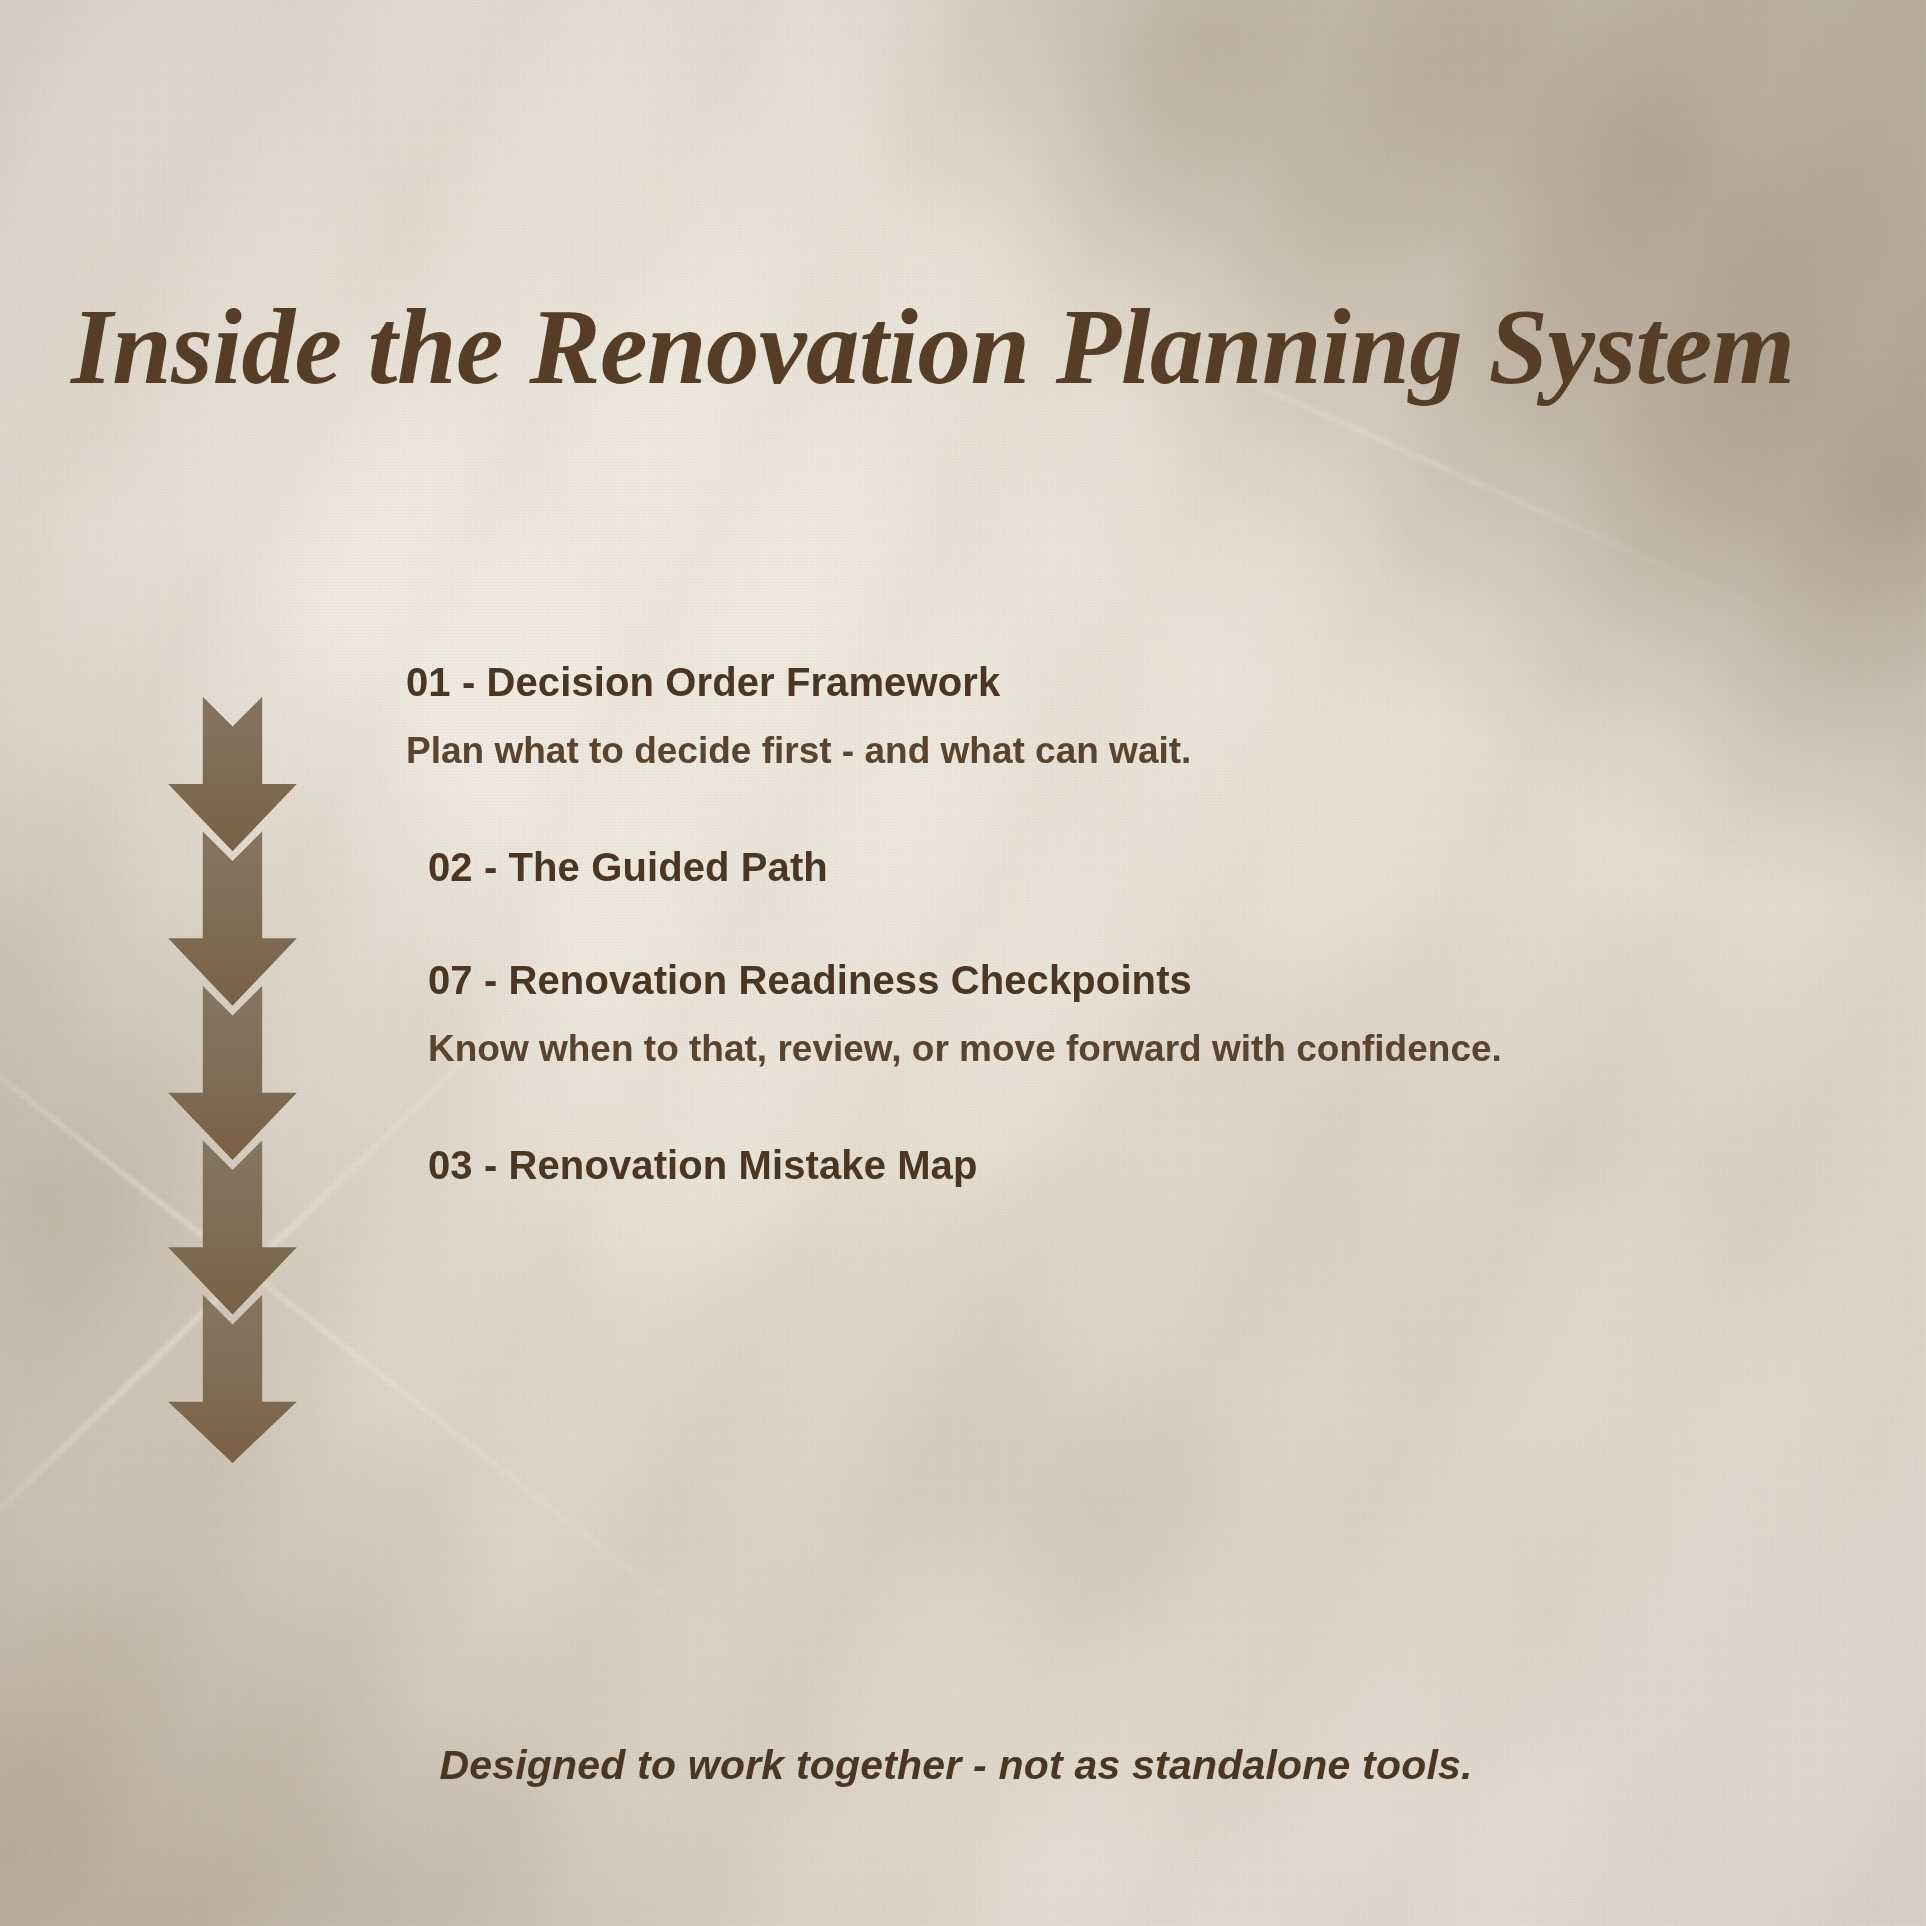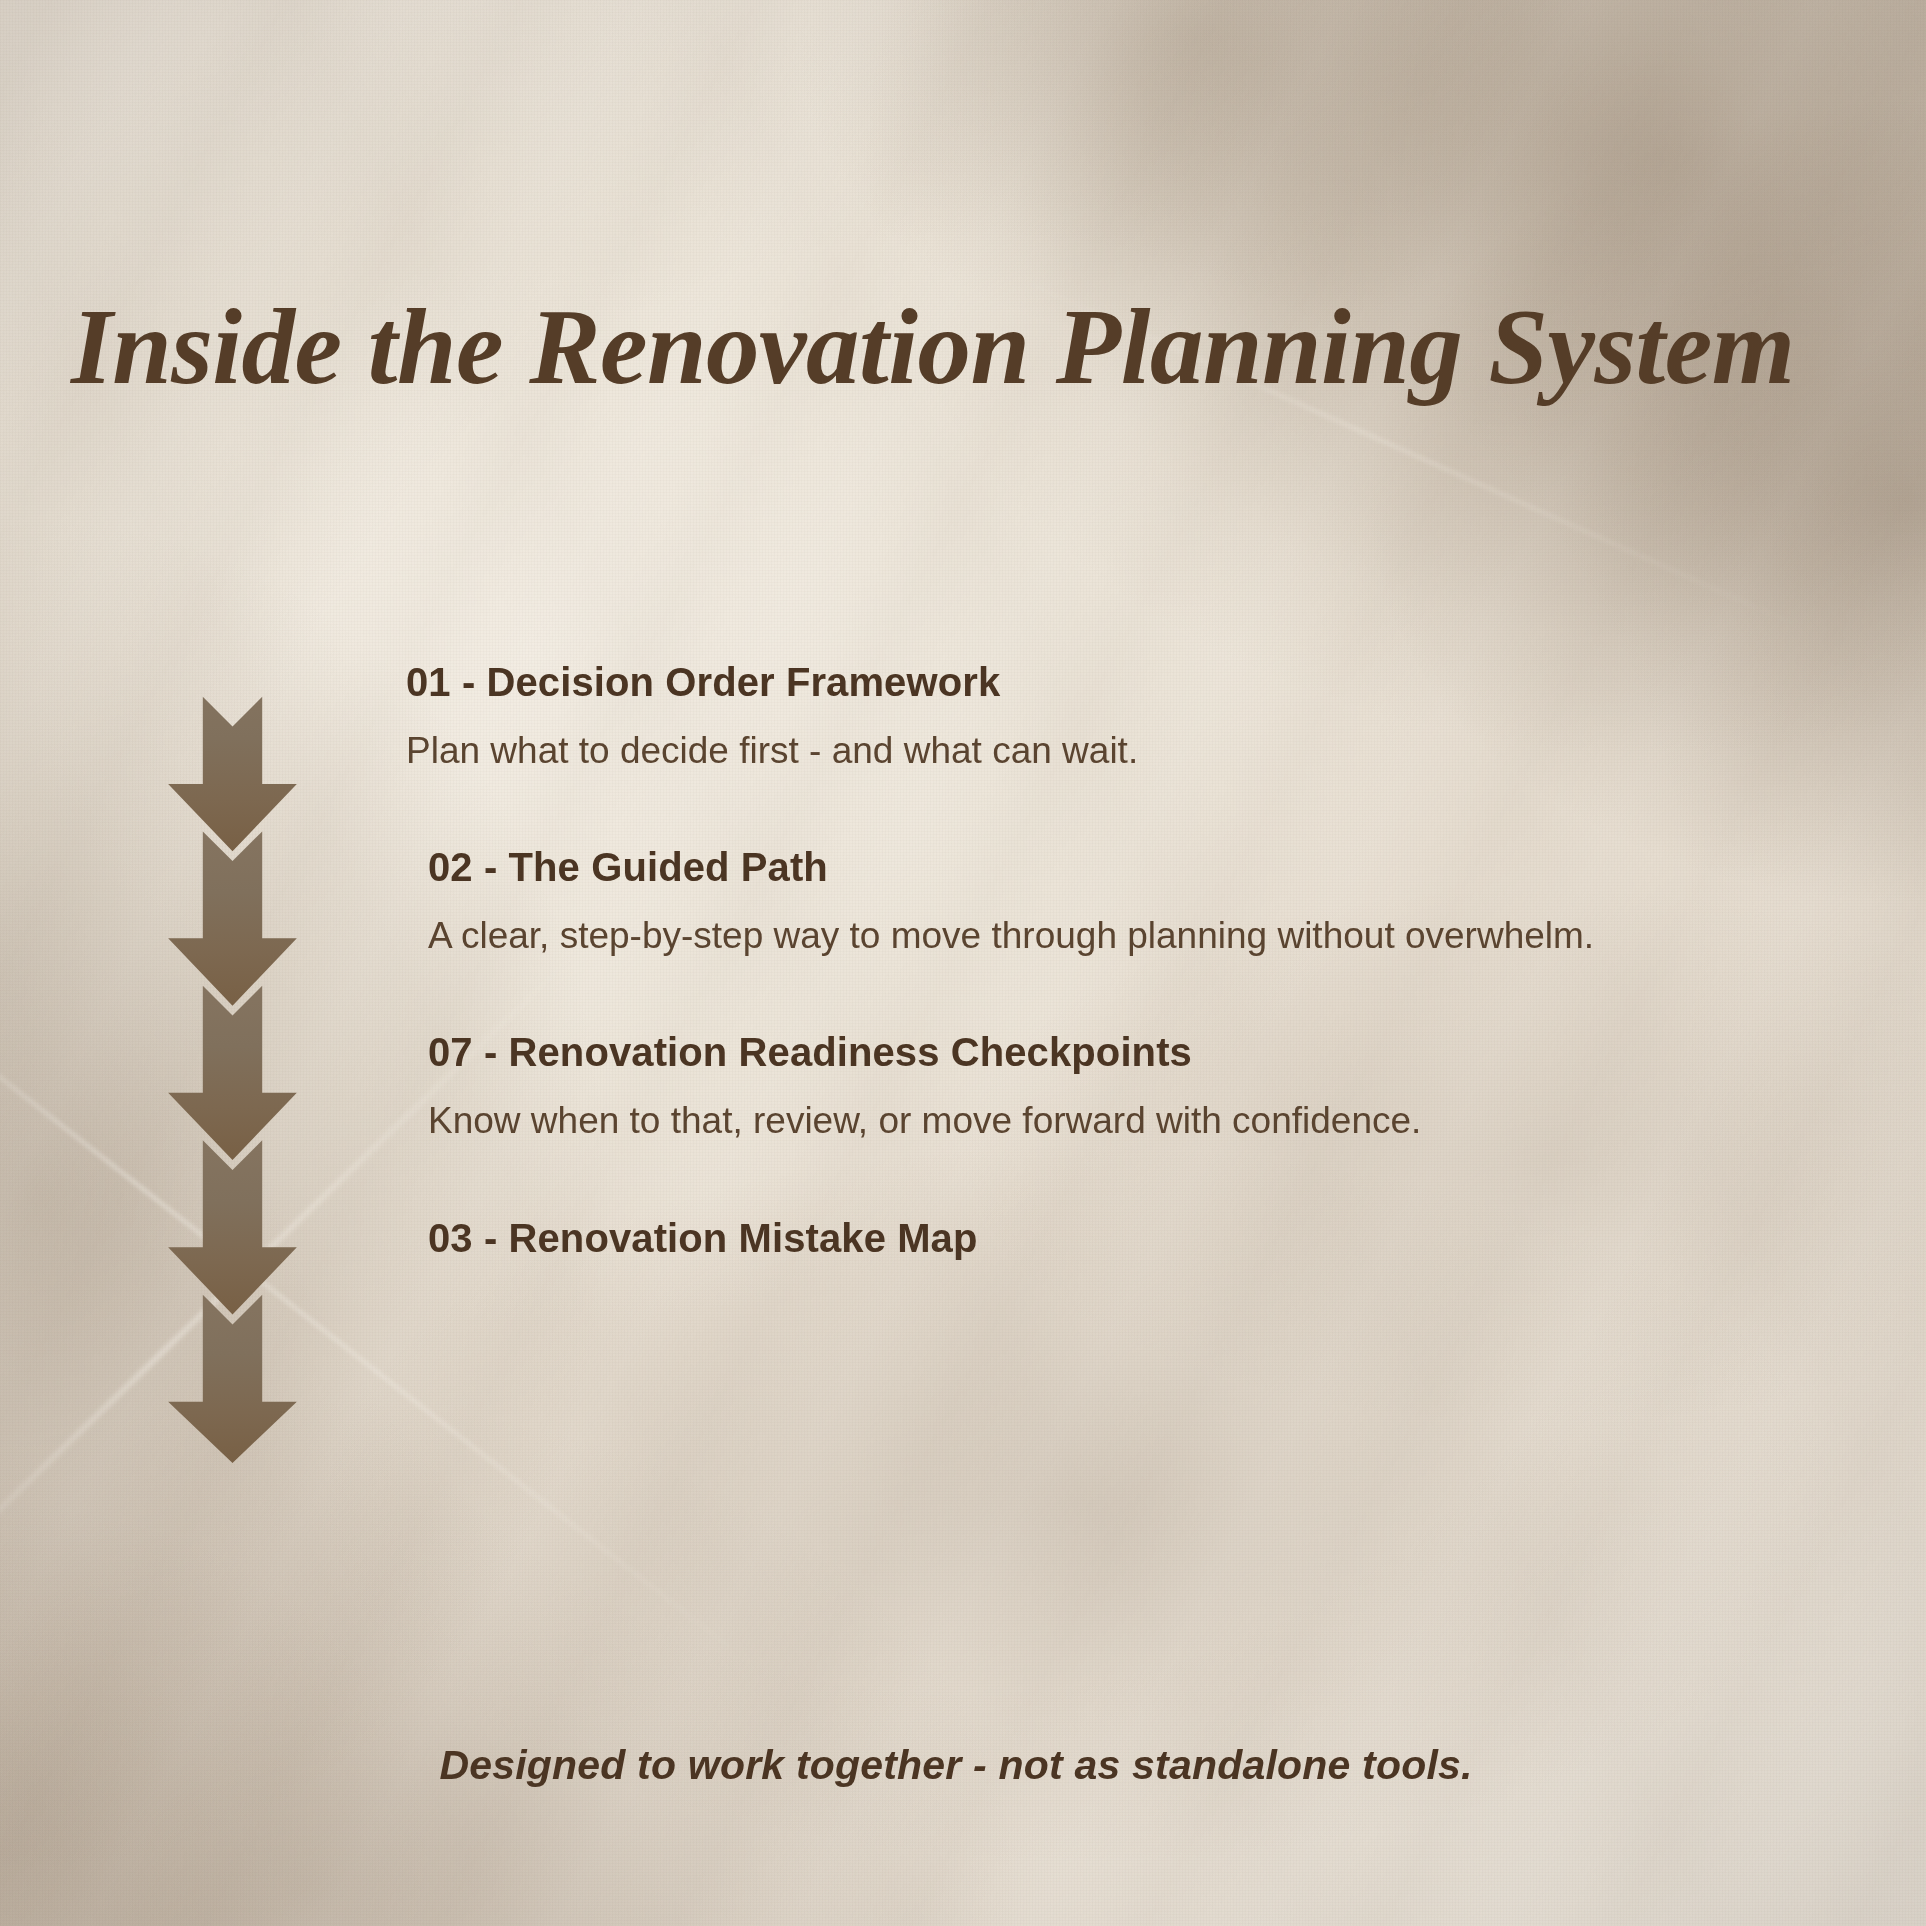--- a/index.html
+++ b/index.html
@@ -165,21 +165,21 @@
     font-size: 40px;
     line-height: 1.25;
     letter-spacing: 0.1px;
     color: #4b3523;
     margin: 0 0 16px 0;
     white-space: nowrap;
   }
 
   .step-body {
     font-family: "Liberation Sans", sans-serif;
-    font-weight: 400;
+    font-weight: 700;
     font-size: 37px;
     line-height: 1.52;
     color: #5a4430;
     margin: 0;
     max-width: 1386px;
   }
 
   .footer-note {
     position: absolute;
     left: 0;
@@ -248,21 +248,20 @@
 
       <div class="step-list">
 
         <div class="step">
           <div class="step-heading">01 - Decision Order Framework</div>
           <div class="step-body">Plan what to decide first - and what can wait.</div>
         </div>
 
         <div class="step">
           <div class="step-heading">02 - The Guided Path</div>
-          <div class="step-body">A clear, step-by-step way to move through planning without overwhelm.</div>
         </div>
 
         <div class="step">
           <div class="step-heading">07 - Renovation Readiness Checkpoints</div>
           <div class="step-body">Know when to that, review, or move forward with confidence.</div>
         </div>
 
         <div class="step">
           <div class="step-heading">03 - Renovation Mistake Map</div>
         </div>

